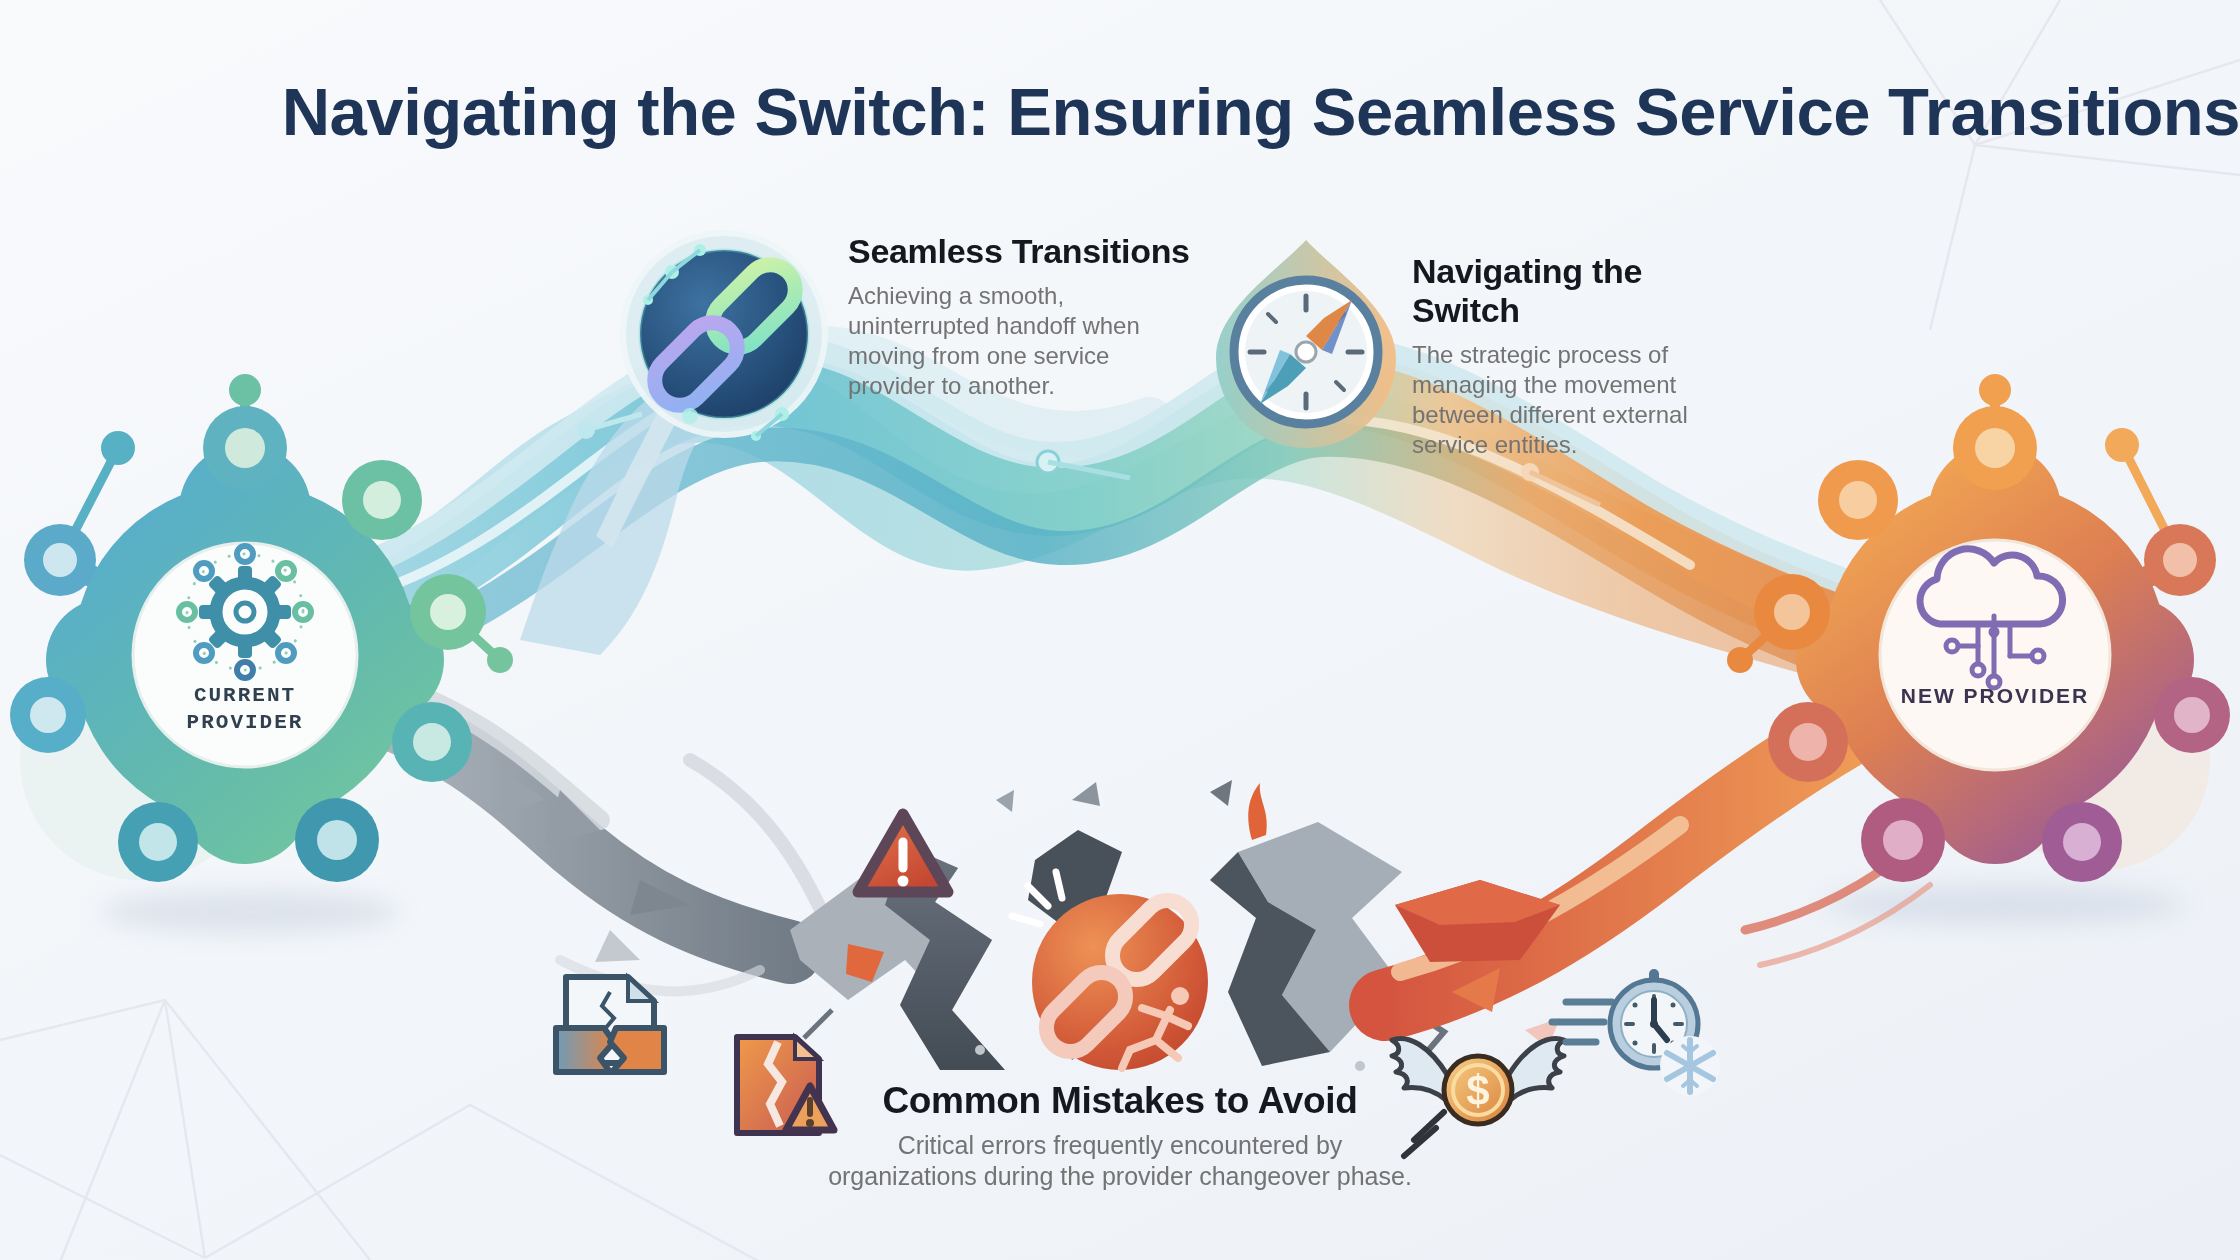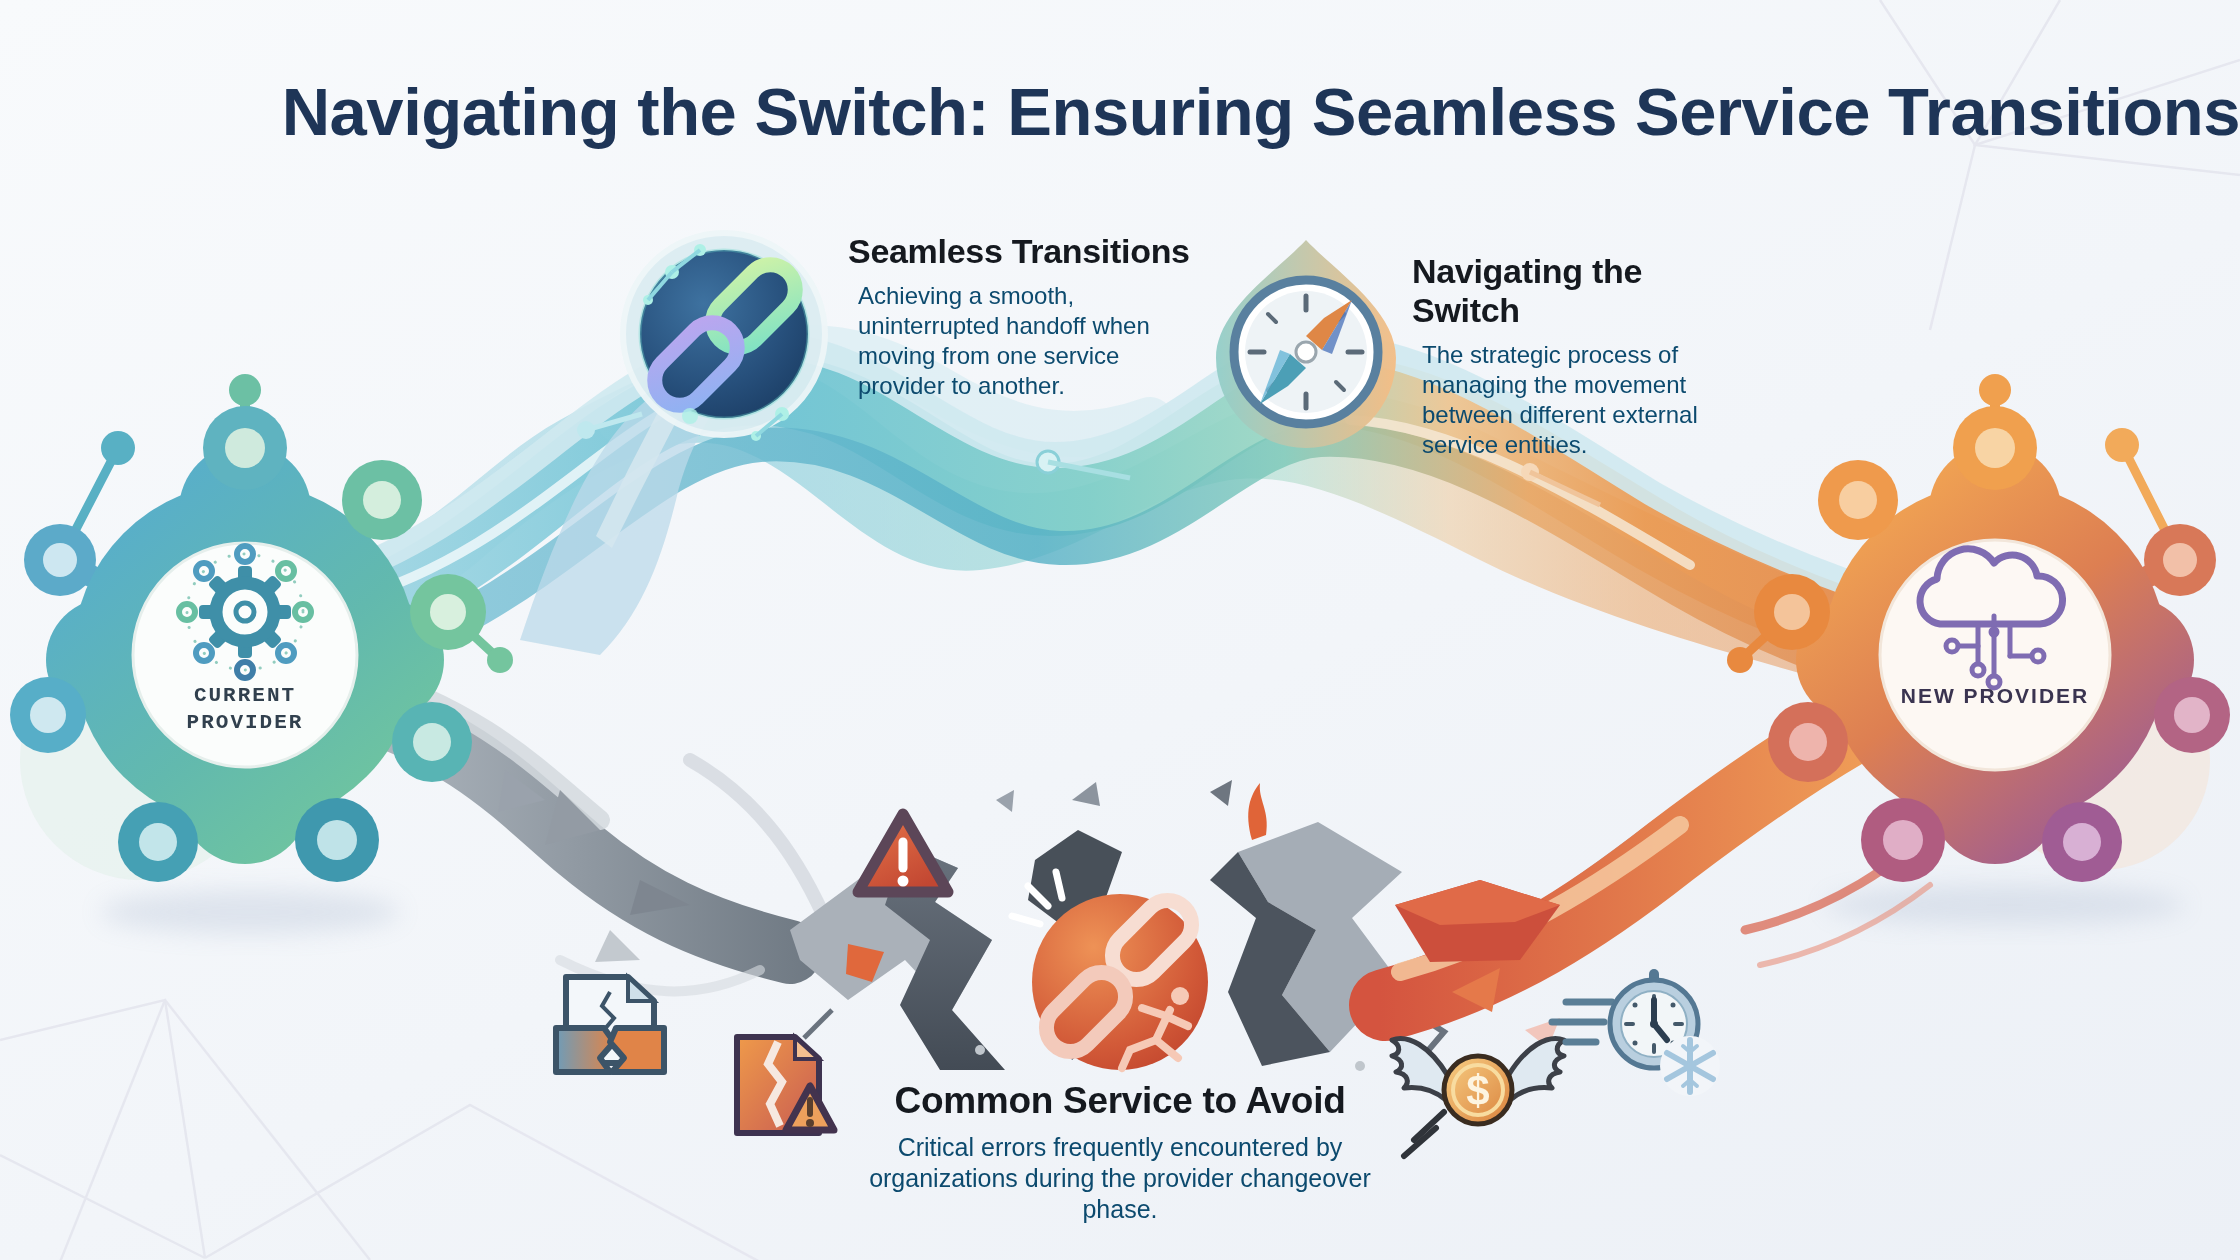--- a/index.html
+++ b/index.html
@@ -10,21 +10,21 @@
   }
   .stage{position:absolute;inset:0;}
   svg.art{position:absolute;left:0;top:0;}
   .title{
     position:absolute;top:28px;left:0;width:100%;text-align:right;
     font-size:67px;font-weight:800;letter-spacing:-0.5px;
     color:var(--title-color,#1e3557);
   }
   .sec{position:absolute;}
   .sec h2{margin:0 0 10px 0;font-size:34px;font-weight:800;color:#15191f;letter-spacing:-0.3px;}
-  .sec p{margin:10px;font-size:24px;line-height:30px;font-weight:500;color:#0c4a6e;}
+  .sec p{margin:0;font-size:24px;line-height:30px;font-weight:500;color:#737373;}
   .sec-seamless{left:848px;top:232px;width:350px;}
   .sec-nav{left:1412px;top:252px;width:340px;}
   .sec-mistakes{left:820px;top:1080px;width:600px;text-align:center;}
   .sec-mistakes h2{font-size:37px;margin-bottom:8px;}
   .sec-mistakes p{font-size:25px;line-height:31px;}
   .node-label{
     position:absolute;text-align:center;font-weight:800;font-size:21px;
     letter-spacing:2px;line-height:27px;color:#31404e;
   }
   .node-label.current{left:150px;top:682px;width:190px;font-family:Liberation Mono, monospace;}
@@ -470,20 +470,20 @@
   <h2>Seamless Transitions</h2>
   <p>Achieving a smooth, uninterrupted handoff when moving from one service provider to another.</p>
 </div>
 
 <div class="sec sec-nav">
   <h2>Navigating the Switch</h2>
   <p>The strategic process of managing the movement between different external service entities.</p>
 </div>
 
 <div class="sec sec-mistakes">
-  <h2>Common Service to Avoid</h2>
+  <h2>Common Mistakes to Avoid</h2>
   <p>Critical errors frequently encountered by organizations during the provider changeover phase.</p>
 </div>
 
 <div class="node-label current">CURRENT PROVIDER</div>
 <div class="node-label new">NEW PROVIDER</div>
 
 </div>
 
 </body></html>

